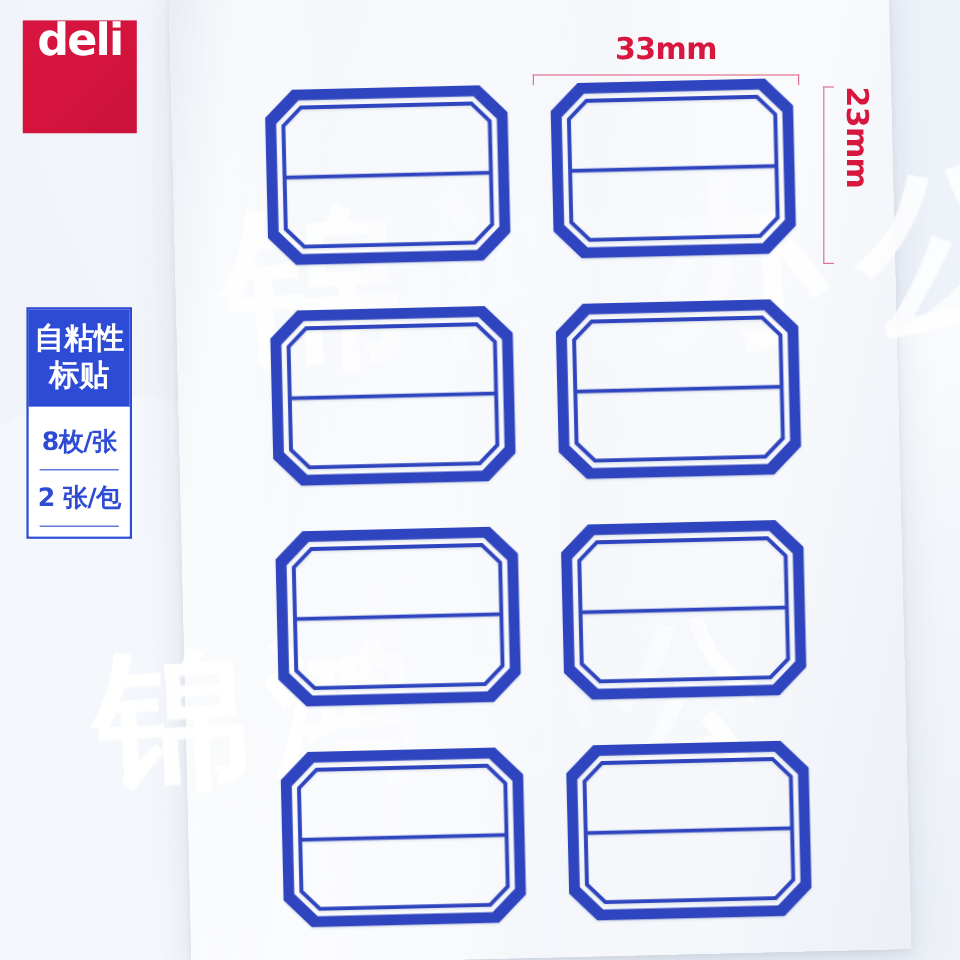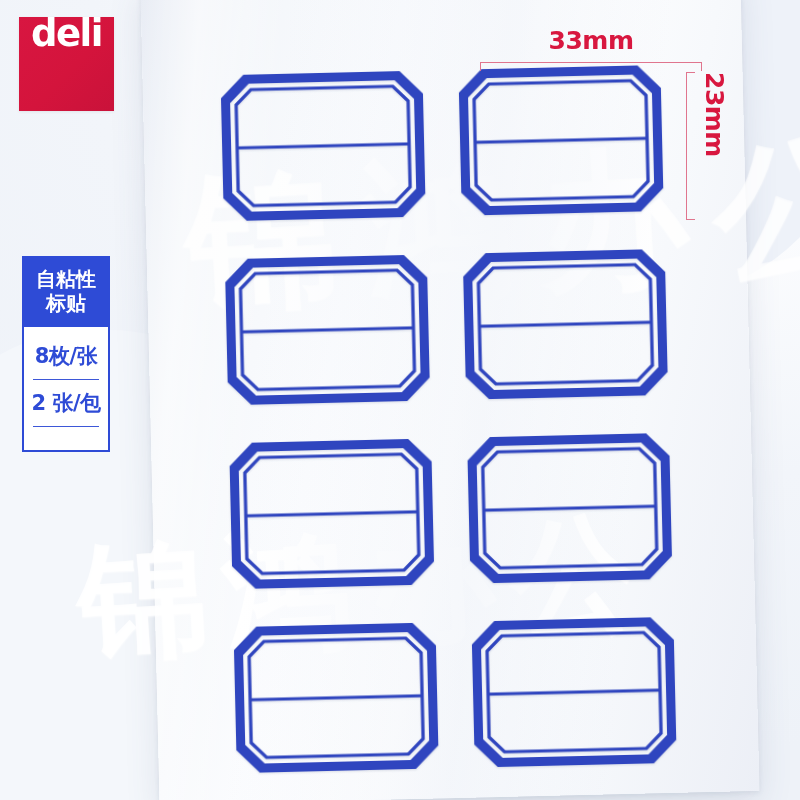--- a/index.html
+++ b/index.html
@@ -160,51 +160,51 @@
     width: 88px;
     border: 2px solid #2e4bd6;
     background: #fdfeff;
     box-sizing: border-box;
   }
   .spec-head {
     background: #2e4bd6;
     color: #ffffff;
     text-align: center;
     padding: 9px 2px 11px 2px;
-    font-size: 20px;
+    font-size: 25px;
     font-weight: 700;
     line-height: 1.22;
     letter-spacing: 0px;
     font-family: "DejaVu Sans", "Liberation Sans", sans-serif;
   }
   .spec-head div { white-space: nowrap; }
   .spec-body {
     background: #ffffff;
-    padding: 6px 0 23px 0;
+    padding: 6px 0 8px 0;
   }
   .spec-row {
     color: #2e4bd6;
     text-align: center;
     font-size: 21px;
     font-weight: 700;
     letter-spacing: -0.5px;
     padding: 9px 0 9px 0;
     white-space: nowrap;
     font-family: "DejaVu Sans", "Liberation Sans", sans-serif;
   }
   .spec-div {
     height: 0;
     border-top: 1.6px solid #3d57d8;
     margin: 0 9px;
   }
 
   
   .dim-h {
     position: absolute;
-    left: 480px;
+    left: 444px;
     top: 28px;
     width: 222px;
   }
   .dim-h .dim-label {
     text-align: center;
     color: #d8173f;
     font-size: 25px;
     font-weight: 700;
     font-family: "DejaVu Sans", "Liberation Sans", sans-serif;
     letter-spacing: -0.5px;

